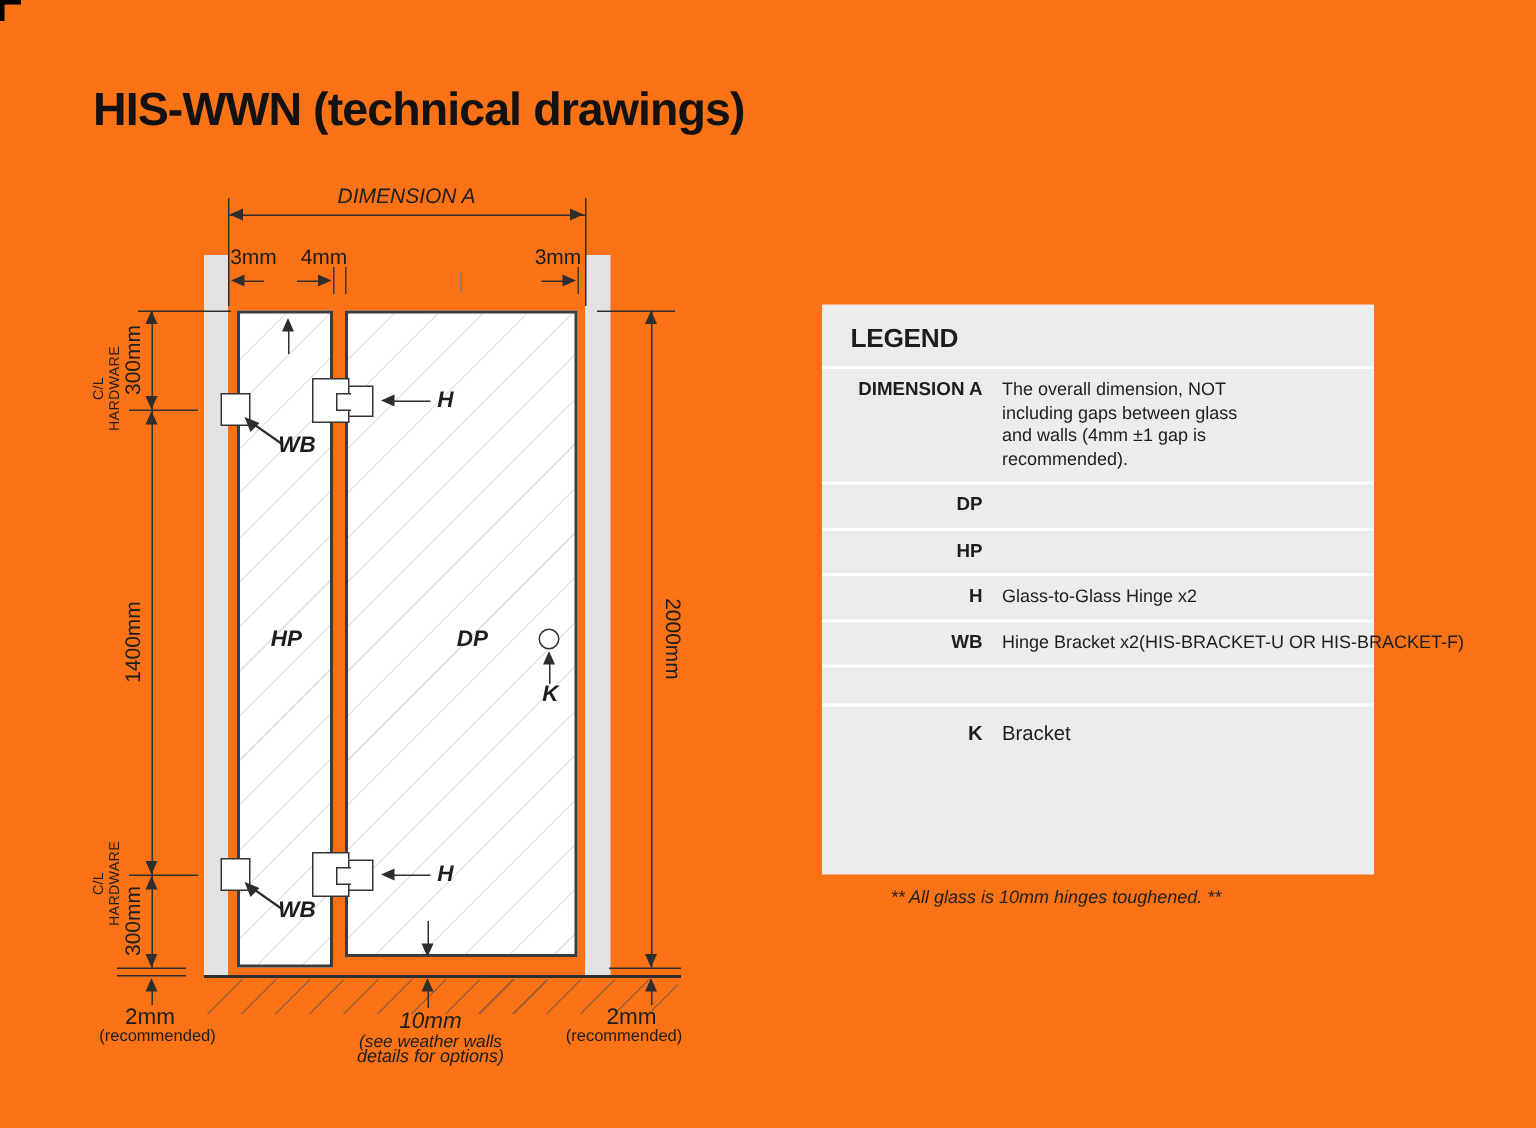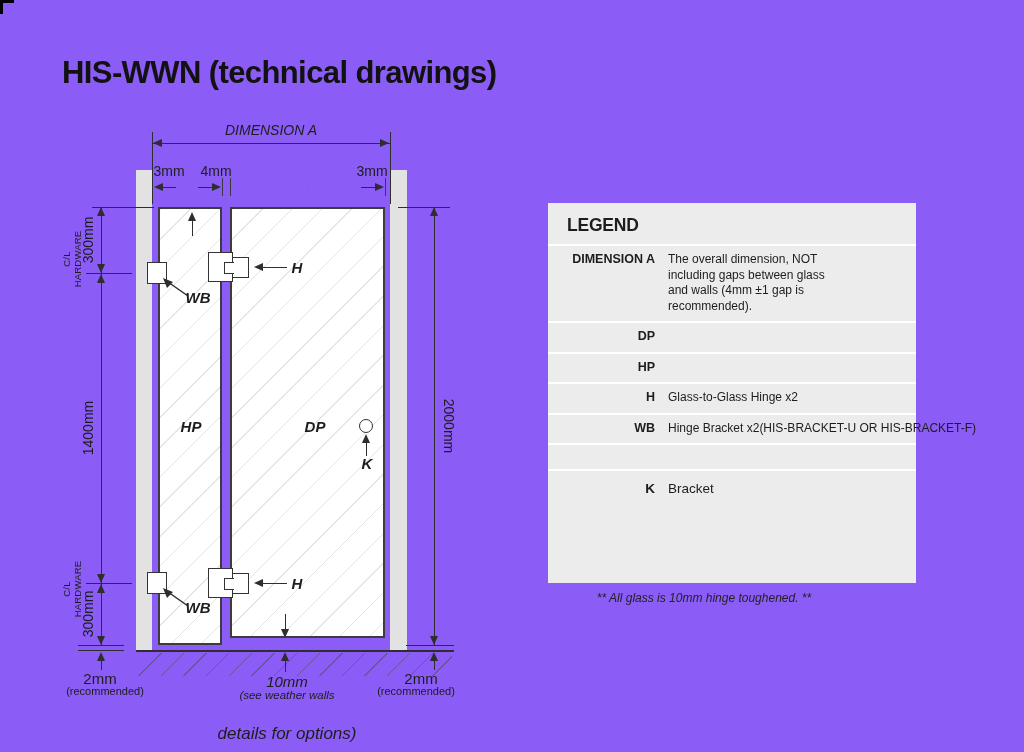--- a/index.html
+++ b/index.html
@@ -1,16 +1,16 @@
 <!DOCTYPE html>
 <html><head>
 <meta charset="utf-8">
 <style>
   html,body{margin:0;padding:0;background:#fff;}
-  .page{position:relative;width:1024px;height:752px;background:#8b5cf6;overflow:hidden;
+  .page{position:relative;width:1024px;height:752px;background:#f97316;overflow:hidden;
         font-family:"Liberation Sans",sans-serif;color:#1d1d1d;}
   .abs{position:absolute;}
   .hline{position:absolute;background:#2e2e2e;height:1px;}
   .vline{position:absolute;background:#2e2e2e;width:1px;}
   .tick{background:#3a3a3a;}
   .wall{position:absolute;background:#e2e2e2;}
   .panel{position:absolute;border:2px solid #3c3c3c;background:
          repeating-linear-gradient(135deg, rgba(90,90,90,0.16) 0px, rgba(90,90,90,0.16) 1px, transparent 1px, transparent 21px),#fff;}
   .floorhatch{position:absolute;background:
          repeating-linear-gradient(135deg, rgba(80,80,80,0.55) 0px, rgba(80,80,80,0.55) 1px, transparent 1px, transparent 16px);}
@@ -157,21 +157,21 @@
 
     <div class="ar ar-up" style="left:188px;top:212px;"></div>
     <div class="vline" style="left:192px;top:220px;height:16px;"></div>
 
     <div class="vline" style="left:285px;top:614px;height:16px;"></div>
     <div class="ar ar-down" style="left:281px;top:629px;"></div>
     <div class="ar ar-up" style="left:281px;top:652px;"></div>
     <div class="vline" style="left:285px;top:660px;height:12px;"></div>
     <div class="lbl it ctr" style="left:287px;top:681px;font-size:15px;">10mm</div>
     <div class="lbl it ctr" style="left:287px;top:695px;font-size:11.5px;">(see weather walls</div>
-    <div class="lbl it ctr" style="left:287px;top:734px;font-size:17px;">details for options)</div>
+    <div class="lbl it ctr" style="left:287px;top:704px;font-size:12px;">details for options)</div>
   </div>
 
   <div class="legend">
     <div class="lg-head">LEGEND</div>
     <div class="lg-row">
       <div class="lg-term">DIMENSION A</div>
       <div class="lg-desc">The overall dimension, NOT
 including gaps between glass
 and walls (4mm ±1 gap is
 recommended).</div>
@@ -190,15 +190,15 @@
       <div class="lg-term">WB</div>
       <div class="lg-desc">Hinge Bracket x2(HIS-BRACKET-U OR HIS-BRACKET-F)</div>
     </div>
     <div class="lg-spacer"></div>
     <div class="lg-row row-k">
       <div class="lg-term">K</div>
       <div class="lg-desc">Bracket</div>
     </div>
   </div>
 
-  <div class="footnote">** All glass is 10mm hinge toughened. **</div>
+  <div class="footnote">** All glass is 10mm hinges toughened. **</div>
 
 </div>
 
 </body></html>

